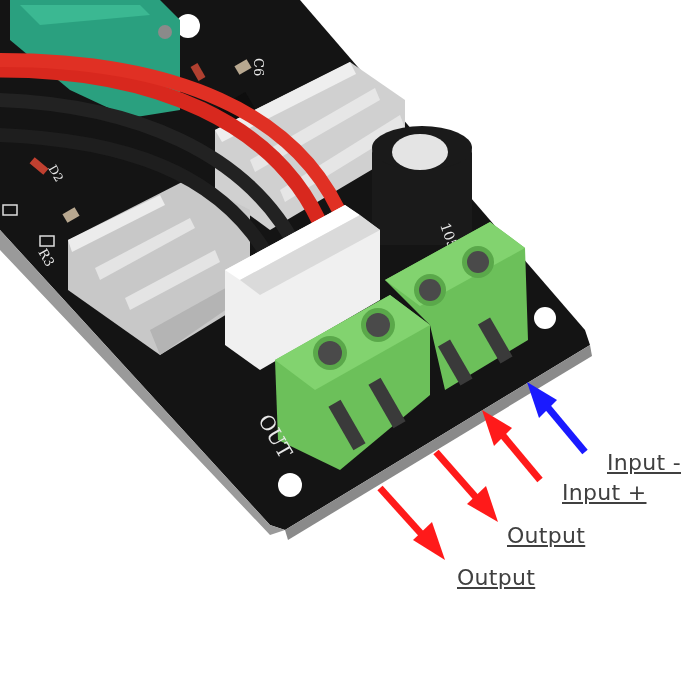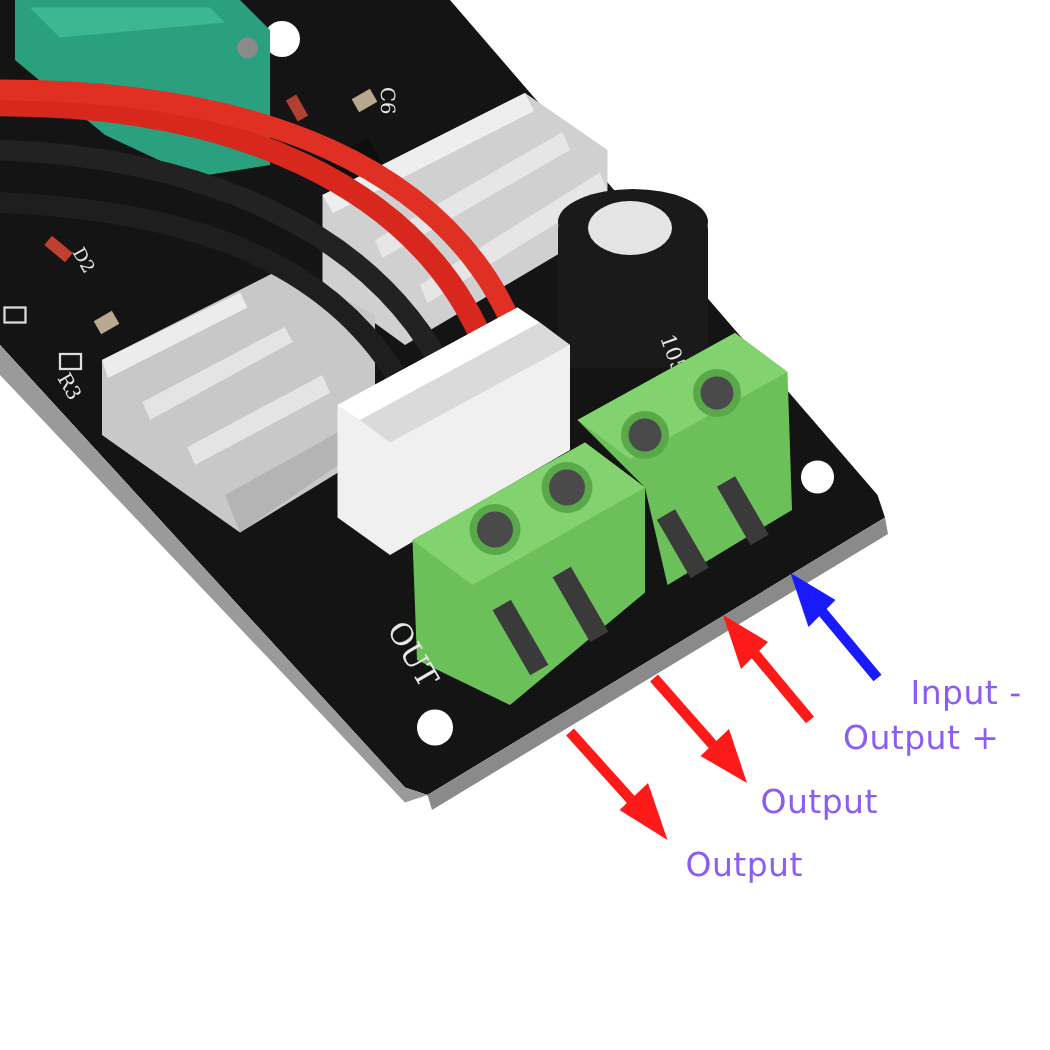--- a/index.html
+++ b/index.html
@@ -1,19 +1,19 @@
 <!DOCTYPE html>
 <html><head>
 <meta charset="utf-8">
 <style>
   html, body { margin:0; padding:0; }
   body { width:700px; height:700px; background:#ffffff; position:relative; overflow:hidden;
          font-family:"DejaVu Sans", sans-serif; }
   #scene { position:absolute; left:0; top:0; width:700px; height:700px; }
-  .lbl { position:absolute; font-size:22px; color:#8b5cf6; white-space:nowrap; letter-spacing:0.3px; }
+  .lbl { position:absolute; font-size:22px; color:#404040; white-space:nowrap; letter-spacing:0.3px;text-decoration:underline; }
   .silk { font-family:"DejaVu Serif", serif; fill:#e8e8e8; }
 </style>
 </head>
 <body>
 
 <svg id="scene" viewBox="0 0 700 700" xmlns="http://www.w3.org/2000/svg">
 
   <g>
     <polygon points="0,0 300,0 585,330 590,345 285,530 270,525 0,230" fill="#141414"></polygon>
     <polygon points="0,230 270,525 285,530 270,535 0,250" fill="#9a9a9a"></polygon>
@@ -112,15 +112,15 @@
     <line x1="540" y1="480" x2="500" y2="432" stroke="#ff1a1a" stroke-width="7"></line>
     <polygon points="482,410 512,428 494,446" fill="#ff1a1a"></polygon>
   </g>
   <g>
     <line x1="585" y1="452" x2="545" y2="404" stroke="#1a1aff" stroke-width="7"></line>
     <polygon points="527,382 557,400 539,418" fill="#1a1aff"></polygon>
   </g>
 </svg>
 
 <div class="lbl" style="left:607px; top:450px;">Input -</div>
-<div class="lbl" style="left:562px; top:480px;">Output +</div>
+<div class="lbl" style="left:562px; top:480px;">Input +</div>
 <div class="lbl" style="left:507px; top:523px;">Output</div>
 <div class="lbl" style="left:457px; top:565px;">Output</div>
 
 </body></html>

